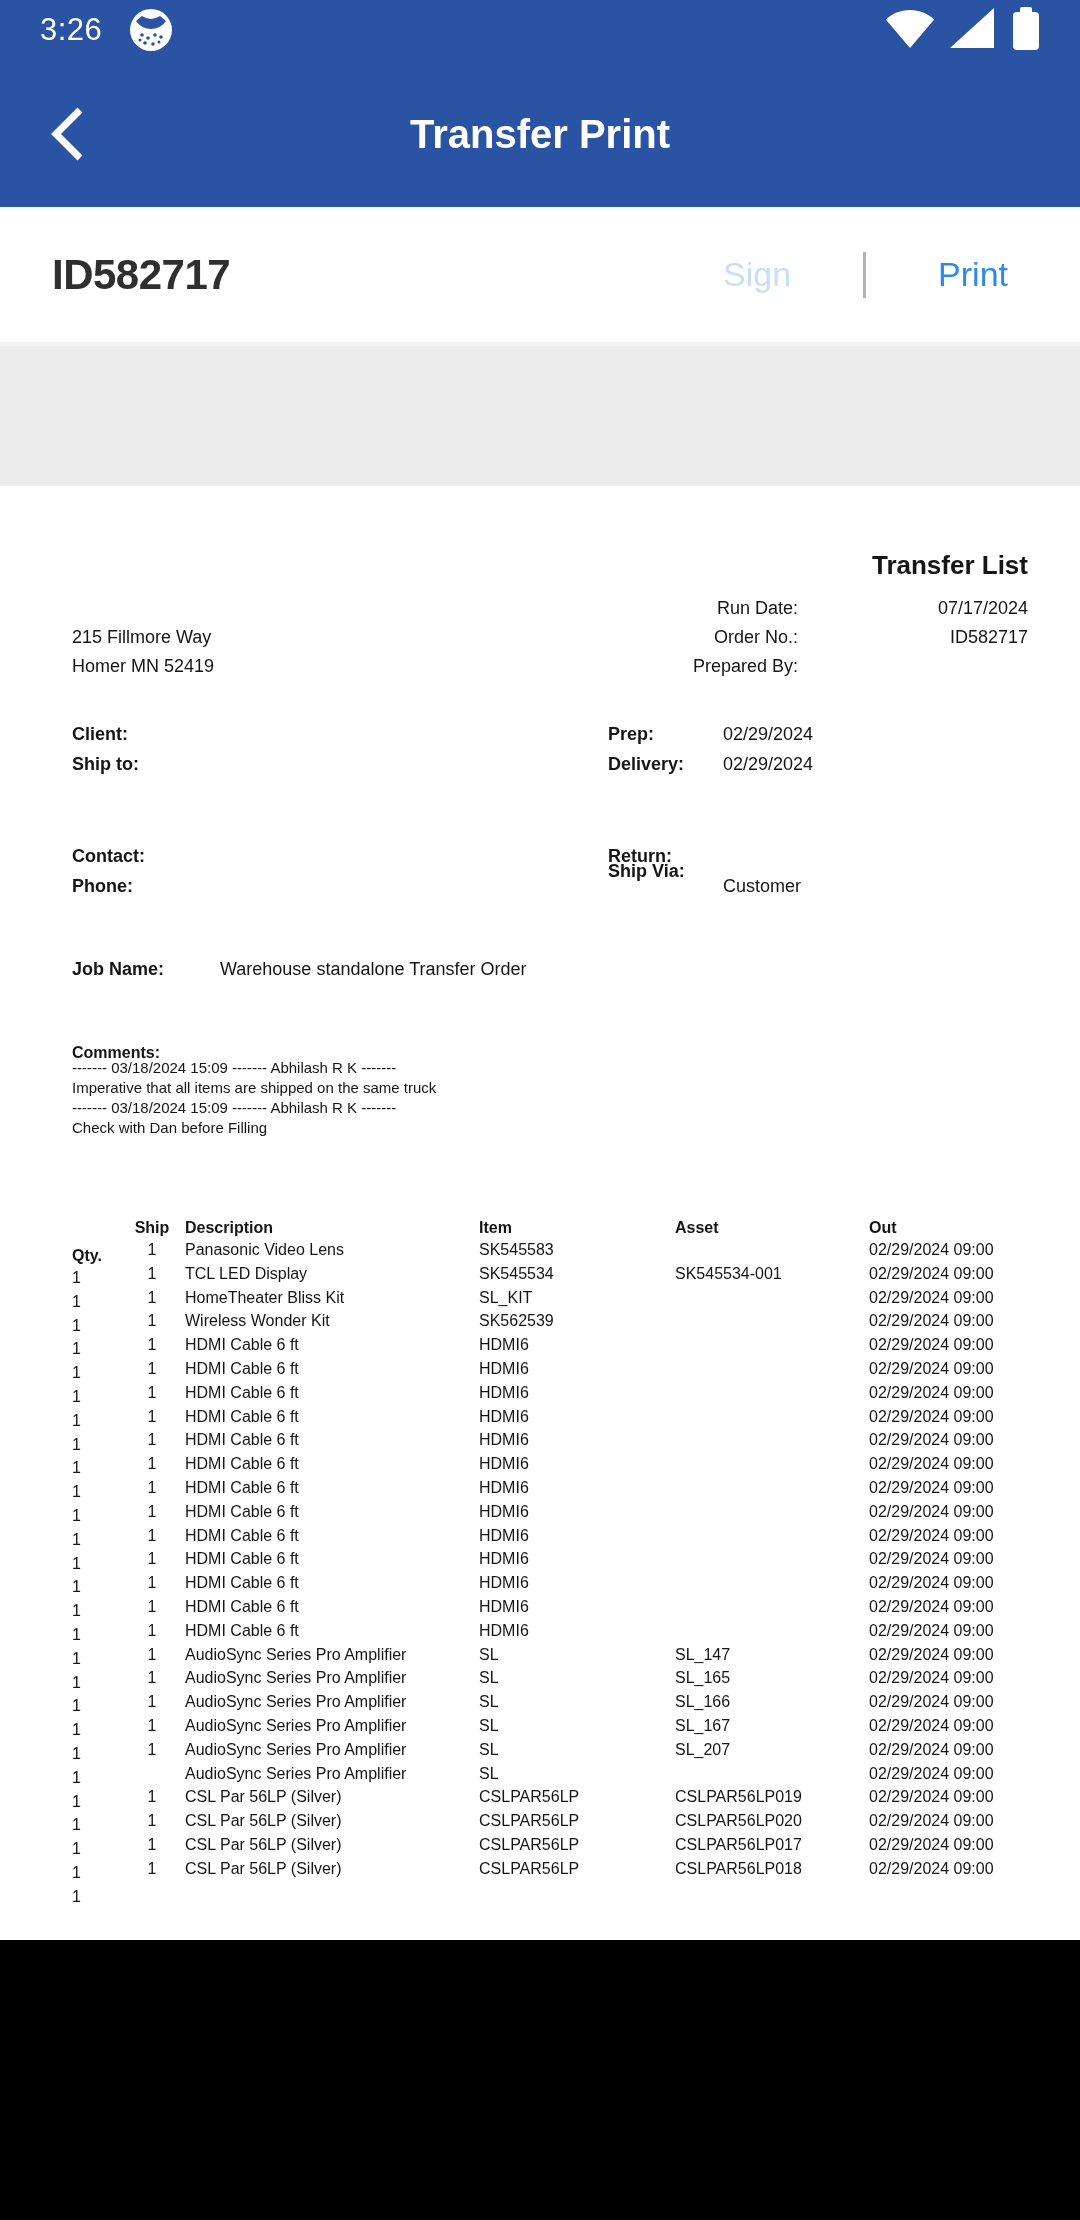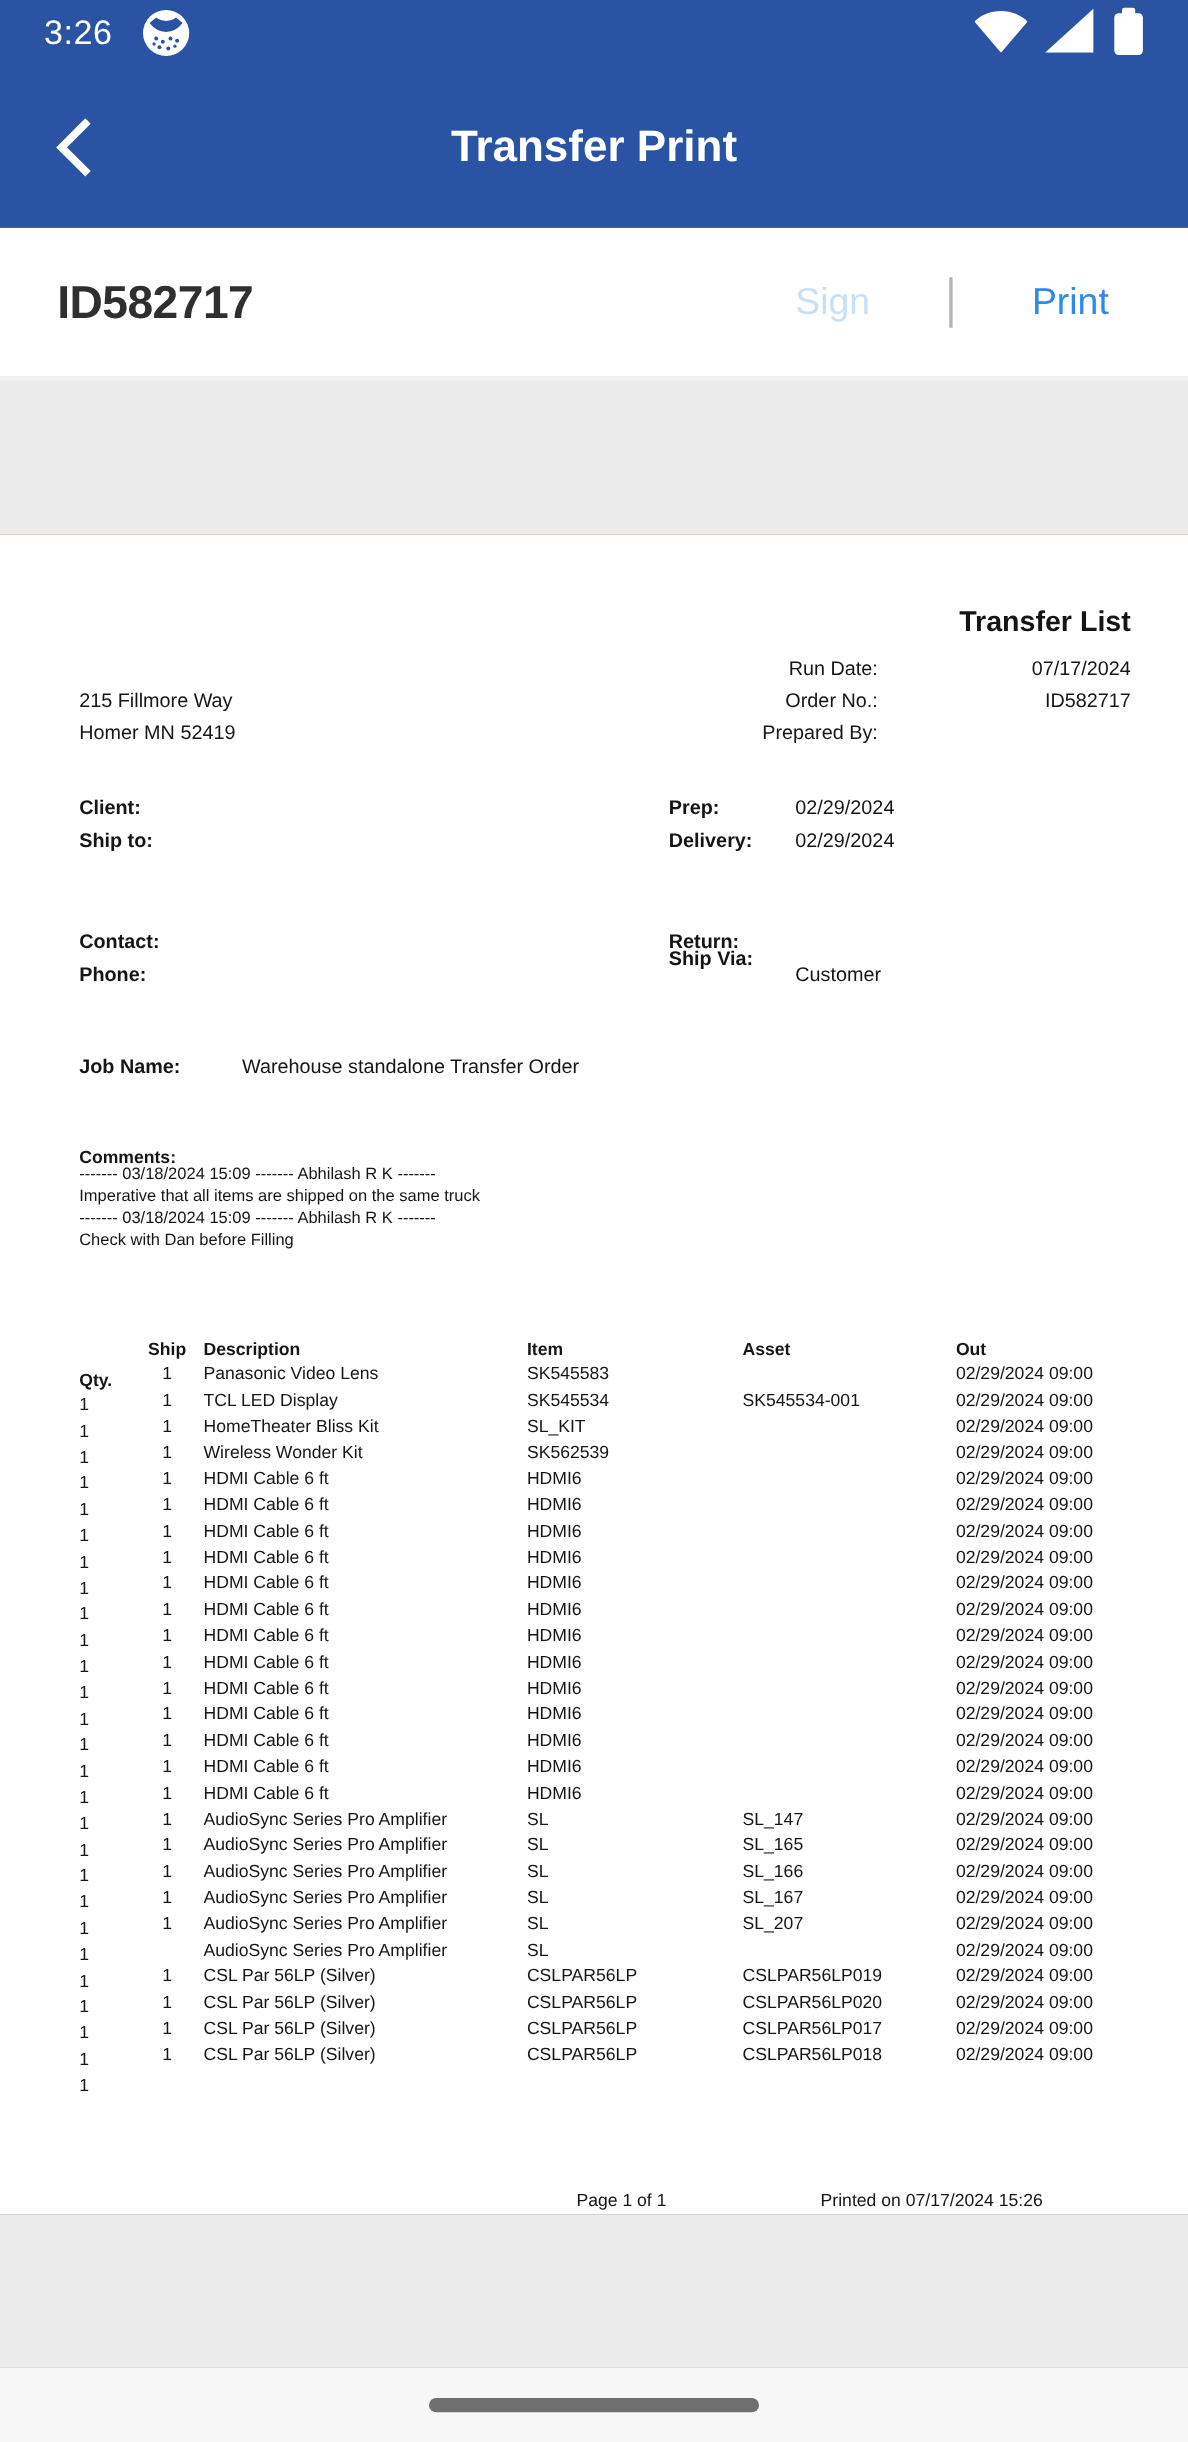--- a/index.html
+++ b/index.html
@@ -1,17 +1,17 @@
 <!DOCTYPE html>
 <html style="--header_blue: #2A53A3; --print_blue: #2E89EF; --sign_disabled: #C7E0F8;"><head>
 <meta charset="utf-8">
 <style>
   html,body{margin:0;padding:0;background:#000;}
   .screen{
-    position:relative;width:1080px;height:2220px;overflow:hidden;background:#c2410c;
+    position:relative;width:1080px;height:1940px;overflow:hidden;background:#15803d;
     font-family:"Liberation Sans", sans-serif;
   }
   
   .status-bar{
     height:60px;background:var(--header_blue,#2A53A3);display:flex;align-items:center;
     padding:0 40px;box-sizing:border-box;color:#fff;
   }
   .sb-time{font-size:31px;font-weight:500;letter-spacing:.5px;}
   .sb-notif{margin-left:26px;display:flex;align-items:center;}
   .sb-right{margin-left:auto;display:flex;align-items:center;gap:16px;}

